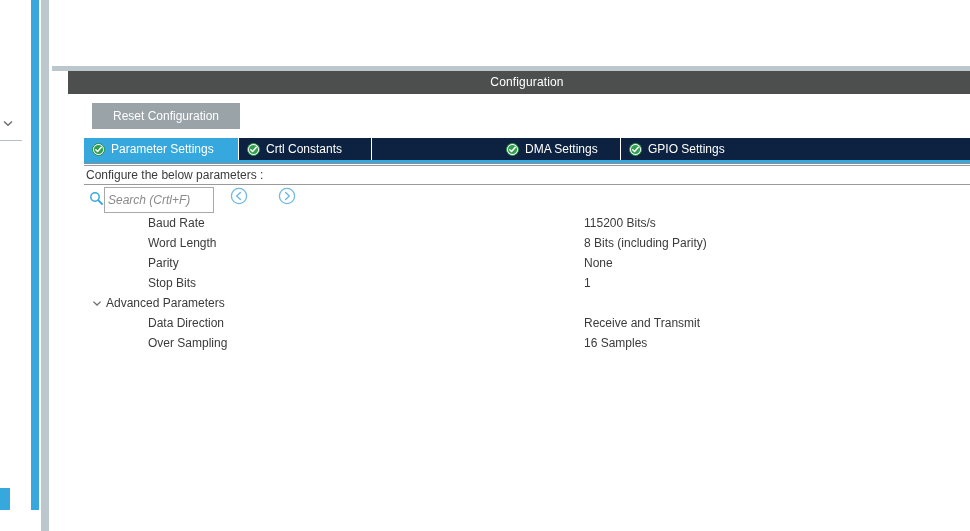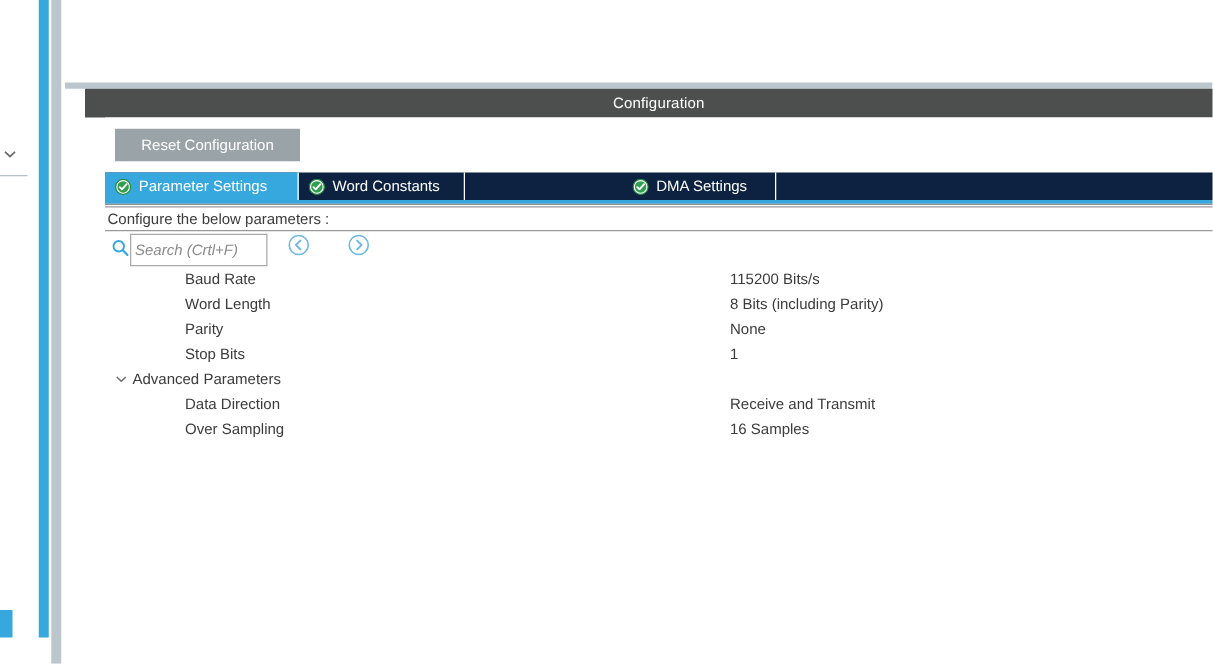--- a/index.html
+++ b/index.html
@@ -306,35 +306,45 @@
       </div>
 
       <div class="tab" style="left:155px;width:133px;">
         <span class="tab-check">
           <svg viewBox="0 0 13 13" width="13" height="13" aria-hidden="true">
             <circle cx="6.5" cy="6.5" r="6" fill="#ffffff" stroke="#1f8a3b" stroke-width="1"></circle>
             <circle cx="6.5" cy="6.5" r="4.6" fill="#2f9e4f"></circle>
             <path d="M3.8 6.7 L5.6 8.5 L9.3 4.3" fill="none" stroke="#ffffff" stroke-width="1.5" stroke-linecap="round" stroke-linejoin="round"></path>
           </svg>
         </span>
-        <span class="tab-label">Word Constants</span>
+        <span class="tab-label">Crtl Constants</span>
       </div>
 
 
       <div class="tab" style="left:414px;width:123px;">
         <span class="tab-check">
           <svg viewBox="0 0 13 13" width="13" height="13" aria-hidden="true">
             <circle cx="6.5" cy="6.5" r="6" fill="#ffffff" stroke="#1f8a3b" stroke-width="1"></circle>
             <circle cx="6.5" cy="6.5" r="4.6" fill="#2f9e4f"></circle>
             <path d="M3.8 6.7 L5.6 8.5 L9.3 4.3" fill="none" stroke="#ffffff" stroke-width="1.5" stroke-linecap="round" stroke-linejoin="round"></path>
           </svg>
         </span>
         <span class="tab-label">DMA Settings</span>
       </div>
 
+      <div class="tab" style="left:537px;width:122px;border-right:none;">
+        <span class="tab-check">
+          <svg viewBox="0 0 13 13" width="13" height="13" aria-hidden="true">
+            <circle cx="6.5" cy="6.5" r="6" fill="#ffffff" stroke="#1f8a3b" stroke-width="1"></circle>
+            <circle cx="6.5" cy="6.5" r="4.6" fill="#2f9e4f"></circle>
+            <path d="M3.8 6.7 L5.6 8.5 L9.3 4.3" fill="none" stroke="#ffffff" stroke-width="1.5" stroke-linecap="round" stroke-linejoin="round"></path>
+          </svg>
+        </span>
+        <span class="tab-label">GPIO Settings</span>
+      </div>
 
     </div>
 
     <div id="tab-underline"></div>
     <div id="tab-underline-gray"></div>
 
     <div id="configure-header">Configure the below parameters :</div>
 
     <div id="search-row">
       <span id="search-icon">

